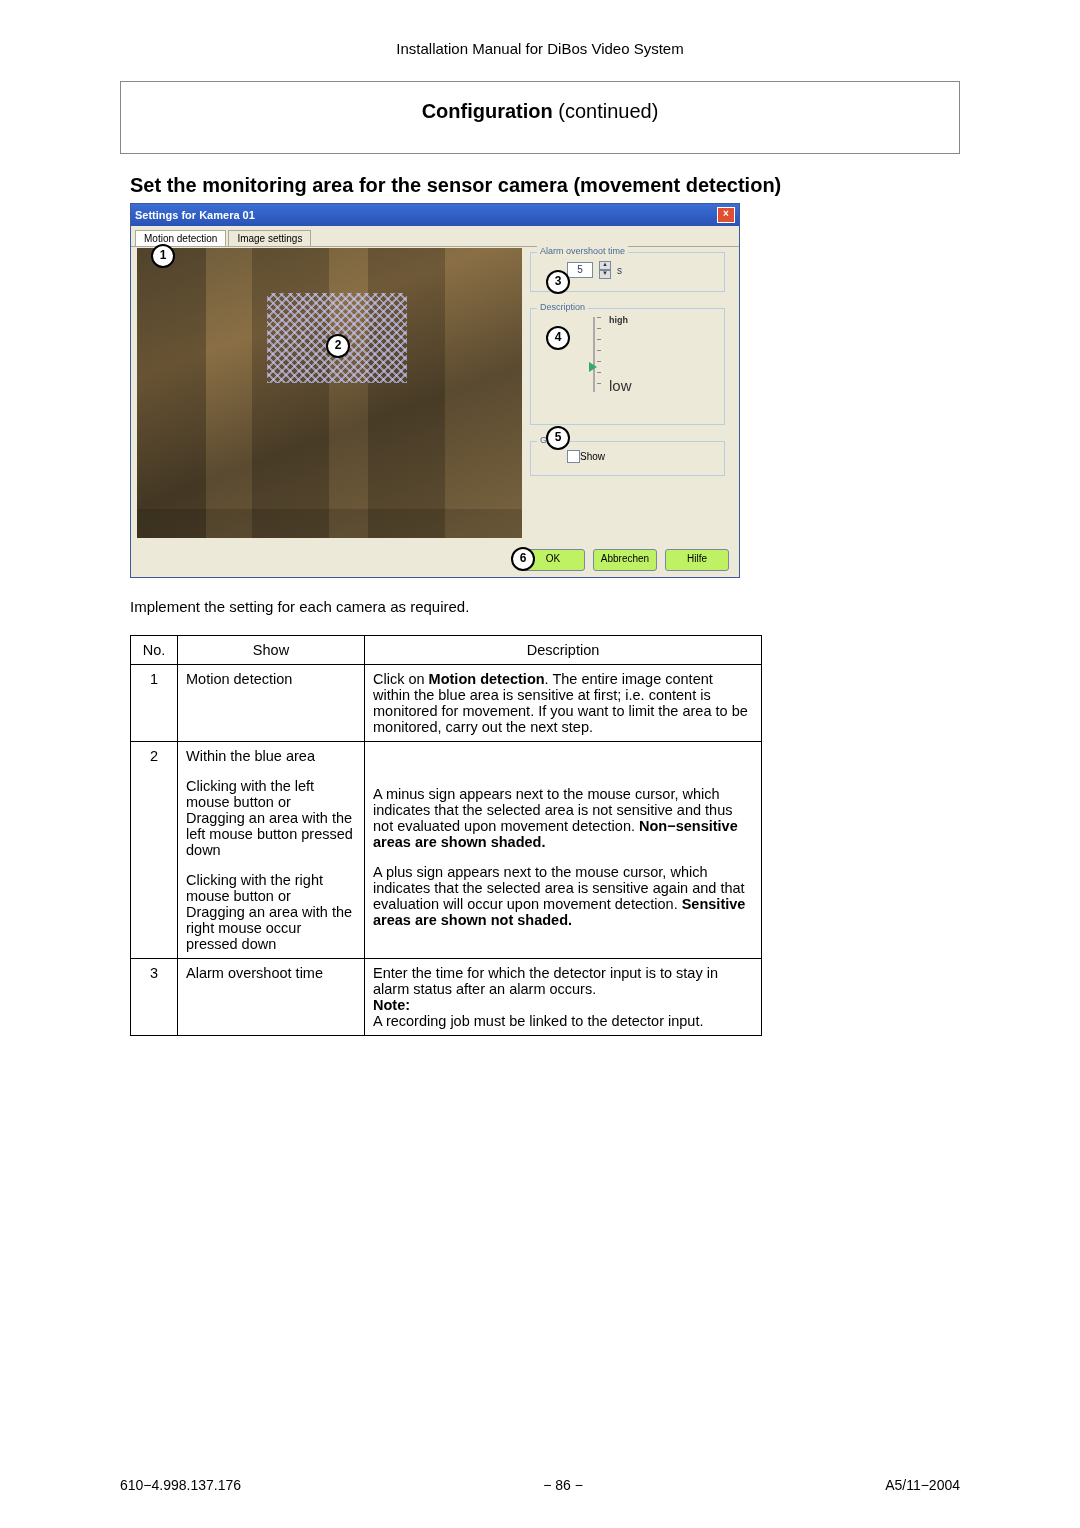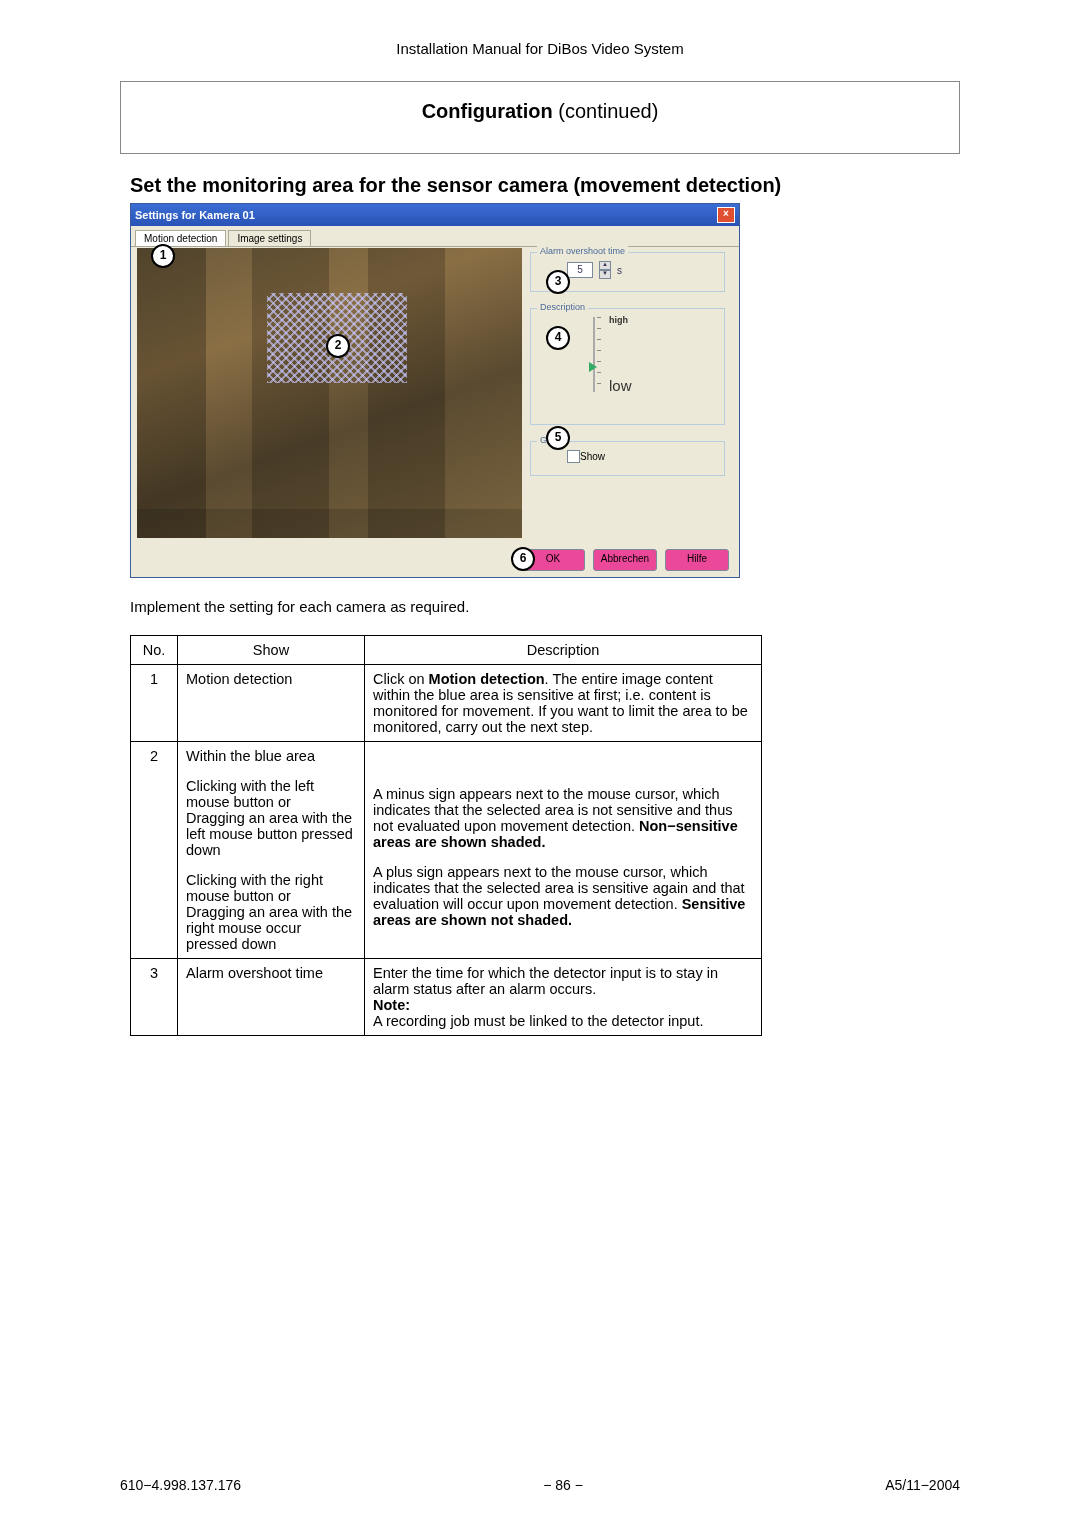--- a/index.html
+++ b/index.html
@@ -181,21 +181,21 @@
   .checkbox-box { width: 11px; height: 11px; border: 1px solid #7a8a9a; background: #fff;}
   .dialog-buttons {
     position: absolute;
     bottom: 6px; right: 10px;
     display: flex; gap: 8px;
   }
   .dlg-btn {
     min-width: 62px;
     height: 20px;
     font-size: 10px;
-    background: #ec4899;
+    background: #bef264;
     border: 1px solid #7a8a9a;
     border-radius: 3px;
     text-align: center;
     line-height: 18px;
   }
   .callout {
     position: absolute;
     width: 20px; height: 20px;
     border: 2px solid #000;
     border-radius: 50%;

